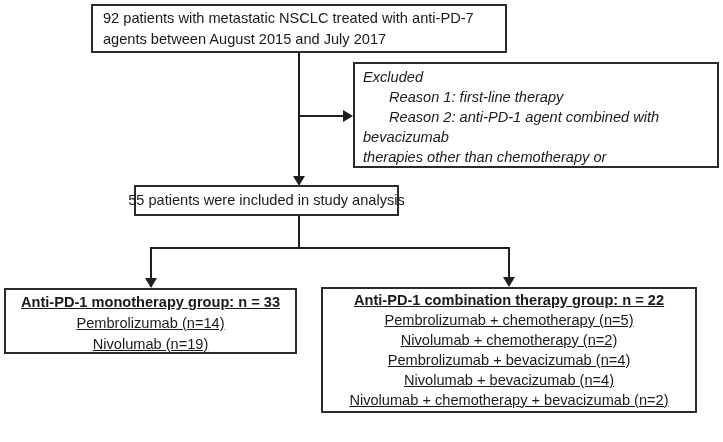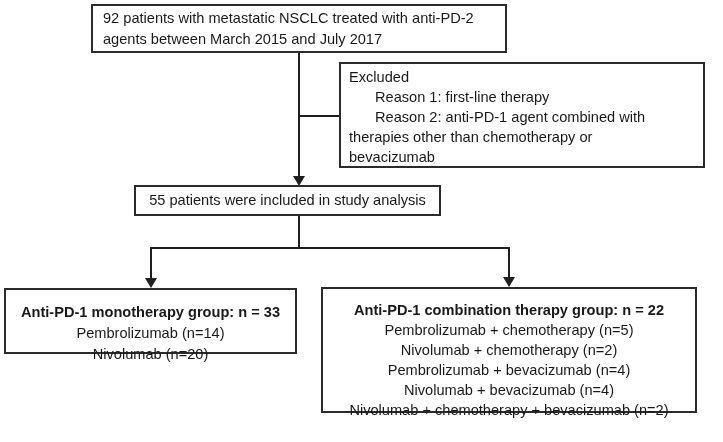--- a/index.html
+++ b/index.html
@@ -44,39 +44,41 @@
   .box .ln {
     white-space: nowrap;
   }
   .top-box {
     left: 91px; top: 4px;
     width: 416px; height: 49px;
     padding: 2px 0 0 10px;
     line-height: 21px;
   }
   .excluded-box {
-    left: 339px; top: 62px;
+    left: 353px; top: 62px;
     width: 366px; height: 106px;
     padding: 3px 0 1px 8px;
     line-height: 20px;
+    font-style: italic;
   }
   .excluded-box .indent {
     padding-left: 26px;
   }
   .included-box {
     left: 134px; top: 185px;
-    width: 307px; height: 31px;
+    width: 265px; height: 31px;
     display: flex;
     align-items: center;
     justify-content: center;
     text-align: center;
   }
   .group-box {
     text-align: center;
-    padding-top: 12px;
+    padding-top: 2px;
+    text-decoration: underline;
   }
   .group-box .title {
     font-weight: bold;
   }
   .mono-box {
     left: 4px; top: 288px;
     width: 293px; height: 66px;
     line-height: 21px;
   }
   .combo-box {
@@ -106,40 +108,40 @@
       <line x1="299" y1="216" x2="299" y2="249"></line>
       <line x1="150" y1="248" x2="510" y2="248"></line>
       <line x1="151" y1="247" x2="151" y2="279"></line>
       <polygon points="145,278 157,278 151,288"></polygon>
       <line x1="509" y1="247" x2="509" y2="278"></line>
       <polygon points="503,277 515,277 509,287"></polygon>
     </g>
   </svg>
 
   <div class="box top-box">
-    <div class="ln">92 patients with metastatic NSCLC treated with anti-PD-2</div>
-    <div class="ln">agents between March 2015 and July 2017</div>
+    <div class="ln">92 patients with metastatic NSCLC treated with anti-PD-7</div>
+    <div class="ln">agents between August 2015 and July 2017</div>
   </div>
 
   <div class="box excluded-box">
     <div class="ln">Excluded</div>
     <div class="ln indent">Reason 1: first-line therapy</div>
     <div class="ln indent">Reason 2: anti-PD-1 agent combined with</div>
+    <div class="ln">bevacizumab</div>
     <div class="ln">therapies other than chemotherapy or</div>
-    <div class="ln">bevacizumab</div>
   </div>
 
   <div class="box included-box">
     <div class="ln">55 patients were included in study analysis</div>
   </div>
 
   <div class="box group-box mono-box">
     <div class="ln title">Anti-PD-1 monotherapy group: n = 33</div>
     <div class="ln">Pembrolizumab (n=14)</div>
-    <div class="ln">Nivolumab (n=20)</div>
+    <div class="ln">Nivolumab (n=19)</div>
   </div>
 
   <div class="box group-box combo-box">
     <div class="ln title">Anti-PD-1 combination therapy group: n = 22</div>
     <div class="ln">Pembrolizumab + chemotherapy (n=5)</div>
     <div class="ln">Nivolumab + chemotherapy (n=2)</div>
     <div class="ln">Pembrolizumab + bevacizumab (n=4)</div>
     <div class="ln">Nivolumab + bevacizumab (n=4)</div>
     <div class="ln">Nivolumab + chemotherapy + bevacizumab (n=2)</div>
   </div>

